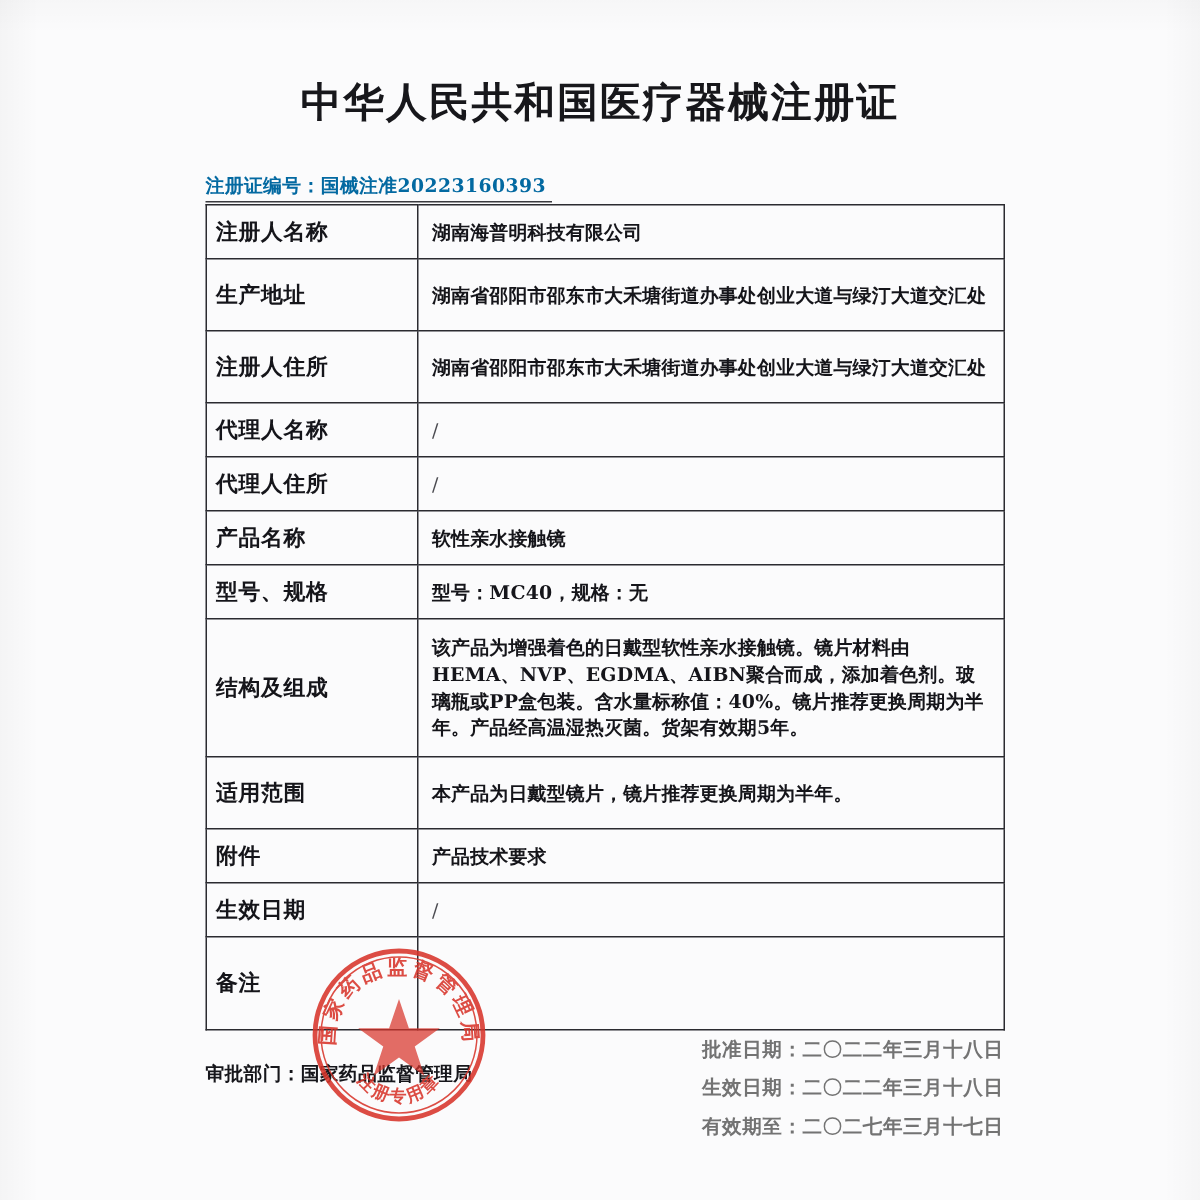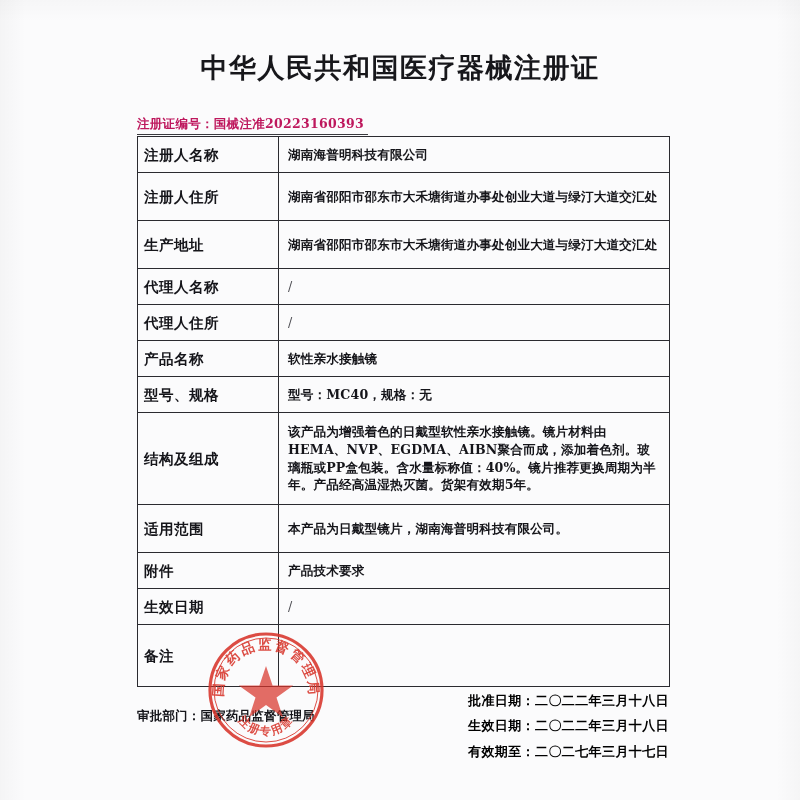--- a/index.html
+++ b/index.html
@@ -42,21 +42,21 @@
     color: #17171b;
     font-family: "DejaVu Serif", "Liberation Serif", serif;
   }
 
   .reg-no {
     position: absolute;
     top: 116px;
     left: 137px;
     font-size: 12.5px;
     font-weight: 700;
-    color: #be185d;
+    color: #0369a1;
     border-bottom: 1.6px solid #3a3a3e;
     padding-bottom: 1px;
     padding-right: 4px;
     white-space: nowrap;
     letter-spacing: 0.3px;
   }
 
   
   .cert-table {
     position: absolute;
@@ -112,21 +112,21 @@
     color: #16161b;
     white-space: nowrap;
     letter-spacing: 0.2px;
   }
   .date-block {
     position: absolute;
     top: 688px;
     left: 468px;
     font-size: 13px;
     font-weight: 700;
-    color: #000000;
+    color: #737373;
     line-height: 1.95;
     letter-spacing: 0.4px;
     white-space: nowrap;
   }
 
   
   .seal {
     position: absolute;
     left: 206px;
     top: 630px;
@@ -147,25 +147,25 @@
 
   <div class="reg-no">注册证编号：国械注准20223160393</div>
 
   <table class="cert-table">
     <tbody>
       <tr class="row-tall-1">
         <td class="label sp-wide">注册人名称</td>
         <td class="value">湖南海普明科技有限公司</td>
       </tr>
       <tr class="row-tall-2">
+        <td class="label sp-xwide">生产地址</td>
+        <td class="value">湖南省邵阳市邵东市大禾塘街道办事处创业大道与绿汀大道交汇处</td>
+      </tr>
+      <tr class="row-tall-2">
         <td class="label sp-wide">注册人住所</td>
-        <td class="value">湖南省邵阳市邵东市大禾塘街道办事处创业大道与绿汀大道交汇处</td>
-      </tr>
-      <tr class="row-tall-2">
-        <td class="label sp-xwide">生产地址</td>
         <td class="value">湖南省邵阳市邵东市大禾塘街道办事处创业大道与绿汀大道交汇处</td>
       </tr>
       <tr class="row-tall-1">
         <td class="label sp-wide">代理人名称</td>
         <td class="value slash">/</td>
       </tr>
       <tr class="row-tall-1">
         <td class="label sp-wide">代理人住所</td>
         <td class="value slash">/</td>
       </tr>
@@ -176,21 +176,21 @@
       <tr class="row-tall-1">
         <td class="label sp-wide">型号、规格</td>
         <td class="value">型号：MC40，规格：无</td>
       </tr>
       <tr class="row-struct">
         <td class="label sp-wide">结构及组成</td>
         <td class="value">该产品为增强着色的日戴型软性亲水接触镜。镜片材料由HEMA、NVP、EGDMA、AIBN聚合而成，添加着色剂。玻璃瓶或PP盒包装。含水量标称值：40%。镜片推荐更换周期为半年。产品经高温湿热灭菌。货架有效期5年。</td>
       </tr>
       <tr class="row-tall-2">
         <td class="label sp-xwide">适用范围</td>
-        <td class="value">本产品为日戴型镜片，湖南海普明科技有限公司。</td>
+        <td class="value">本产品为日戴型镜片，镜片推荐更换周期为半年。</td>
       </tr>
       <tr class="row-tall-1">
         <td class="label sp-xwide">附件</td>
         <td class="value">产品技术要求</td>
       </tr>
       <tr class="row-tall-1">
         <td class="label sp-wide">生效日期</td>
         <td class="value slash">/</td>
       </tr>
       <tr class="row-note">

